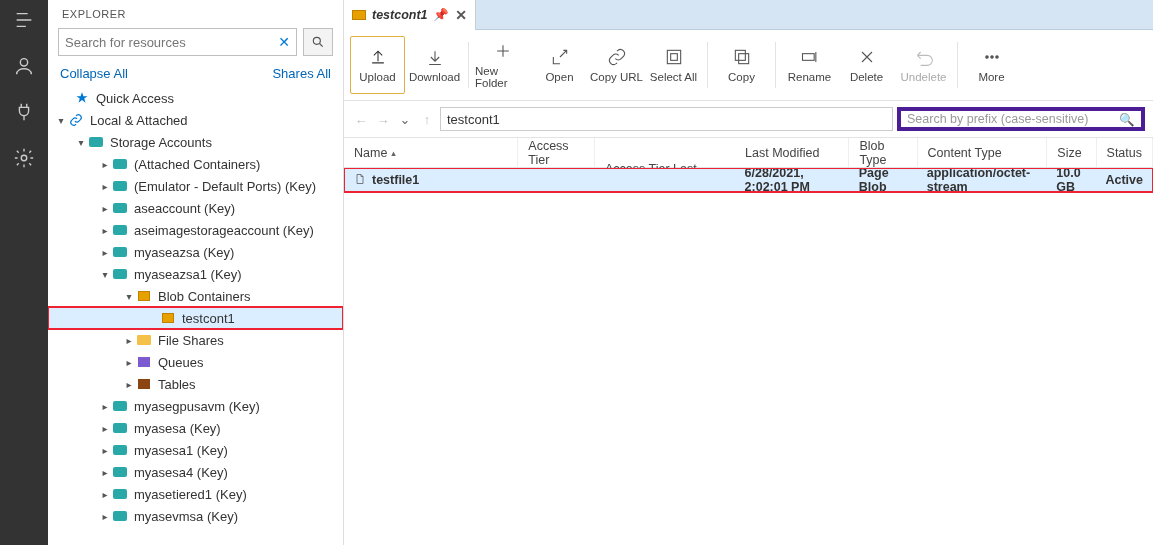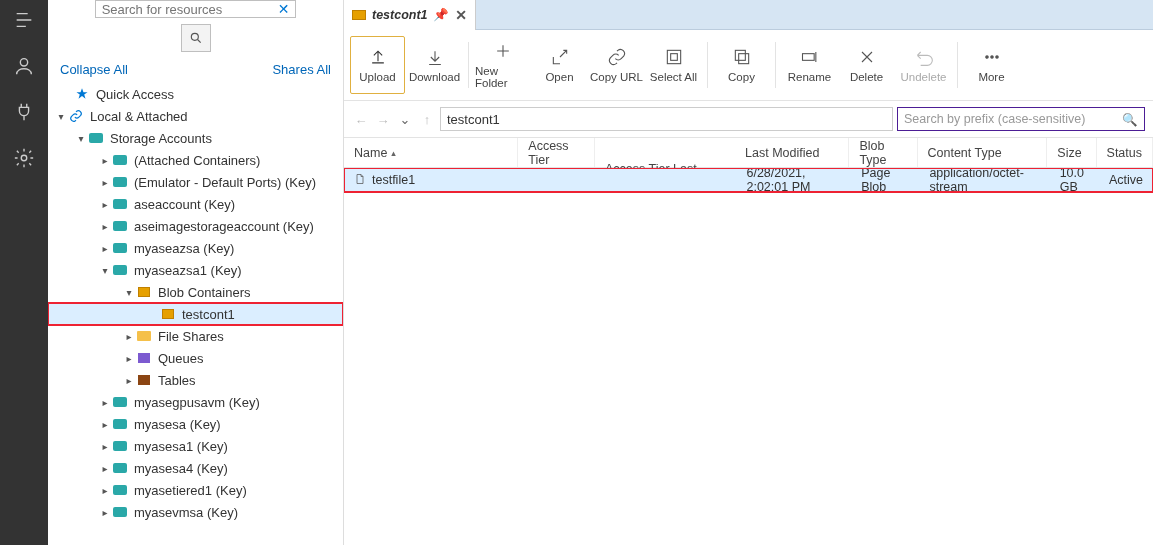--- a/index.html
+++ b/index.html
@@ -6,21 +6,21 @@
   body { width: 1153px; height: 545px; display: flex; font-size: 13px; color: #333; background: #fff; overflow: hidden; }
 
   
   .activity-bar { width: 48px; background: #333; display: flex; flex-direction: column; align-items: center; padding-top: 6px; gap: 8px; }
   .activity-bar .icon { width: 28px; height: 28px; display: flex; align-items: center; justify-content: center; color: #ccc; }
   .activity-bar .icon svg { width: 22px; height: 22px; }
 
   
   .explorer { width: 296px; border-right: 1px solid #ddd; display: flex; flex-direction: column; background: #fff; }
   .explorer-header { height: 28px; display: flex; align-items: center; padding: 0 14px; color: #555; font-size: 11px; letter-spacing: .5px; }
-  .search-row { display: flex; align-items: center; gap: 6px; padding: 0 10px 6px 10px; flex-direction: column; }
+  .search-row { display: flex; align-items: center; gap: 6px; padding: 0 10px 6px 10px; }
   .search-box { flex: 1; height: 28px; border: 1px solid #bfbfbf; display: flex; align-items: center; padding: 0 6px; background: #fff; }
   .search-box input { flex: 1; border: none; outline: none; font-size: 13px; color: #888; }
   .search-box .clear { color: #0078d4; font-size: 14px; cursor: pointer; }
   .search-btn { width: 30px; height: 28px; border: 1px solid #bfbfbf; background: #f3f3f3; display: flex; align-items: center; justify-content: center; cursor: pointer; }
 
   .action-row { display: flex; justify-content: space-between; padding: 4px 12px 4px 12px; }
   .link { color: #0066b8; cursor: pointer; font-size: 13px; }
 
   .tree { flex: 1; overflow: auto; padding: 2px 0; }
   .node { display: flex; align-items: center; height: 22px; cursor: pointer; white-space: nowrap; }
@@ -49,39 +49,39 @@
   .tool.disabled { color: #aaa; cursor: default; }
   .tool svg { width: 20px; height: 20px; stroke: #555; fill: none; stroke-width: 1.3; }
   .tool.disabled svg { stroke: #bbb; }
   .tool.primary svg { stroke: #333; }
   .sep { width: 1px; height: 46px; background: #e3e3e3; margin: 6px 4px 0 4px; }
 
   .nav-row { display: flex; align-items: center; gap: 4px; padding: 6px 8px; border-bottom: 1px solid #e3e3e3; }
   .nav-btn { width: 18px; height: 18px; display: flex; align-items: center; justify-content: center; color: #666; cursor: pointer; }
   .nav-btn.disabled { color: #bbb; cursor: default; }
   .path-box { flex: 1; height: 24px; border: 1px solid #ccc; padding: 0 6px; display: flex; align-items: center; font-size: 13px; color: #333; }
-  .filter-box { width: 248px; height: 24px; border: 1px solid #4c1d95; padding: 0 6px; display: flex; align-items: center; color: #999; font-size: 12.5px; position: relative; }
+  .filter-box { width: 248px; height: 24px; border: 4px solid #4c1d95; padding: 0 6px; display: flex; align-items: center; color: #999; font-size: 12.5px; position: relative; }
   .filter-box .mag { position: absolute; right: 6px; color: #666; }
 
   .columns { display: flex; height: 30px; border-bottom: 1px solid #e3e3e3; font-size: 12.5px; color: #444; }
   .col { display: flex; align-items: center; padding: 0 10px; border-right: 1px solid #eee; }
   .col.sort::after { content: "▴"; font-size: 9px; margin-left: 4px; color: #666; }
   .c-name { width: 200px; }
   .c-tier { width: 86px; }
   .c-tierlm { width: 160px; margin-top: 38px; }
   .c-lm { width: 130px; }
   .c-type { width: 76px; }
   .c-ctype { width: 148px; }
   .c-size { width: 54px; }
   .c-status { flex: 1; }
 
   .grid-body { flex: 1; overflow: auto; }
   .row { display: flex; height: 24px; align-items: center; background: #dbeeff; font-size: 12.5px; color: #333; }
   .row.highlight-red { outline: 2px solid #e23; outline-offset: -1px; }
-  .cell { padding: 0 10px; display: flex; align-items: center; gap: 6px; }
+  .cell { padding: 0 10px; display: flex; align-items: center; gap: 6px; font-weight: bold; }
   .file-ic svg { width: 12px; height: 14px; }
 </style>
 </head>
 <body>
 
 <div class="activity-bar">
   <div class="icon">
     <svg viewBox="0 0 24 24" stroke="currentColor" fill="none" stroke-width="1.5">
         <path d="M4 5h12M4 12h16M4 19h10"></path>
       </svg>
@@ -99,20 +99,21 @@
   </div>
   <div class="icon" style="margin-top:10px">
     <svg viewBox="0 0 24 24" stroke="currentColor" fill="none" stroke-width="1.5">
         <circle cx="12" cy="12" r="3"></circle>
         <path d="M12 2v3M12 19v3M4.2 4.2l2 2M17.8 17.8l2 2M2 12h3M19 12h3M4.2 19.8l2-2M17.8 6.2l2-2"></path>
       </svg>
   </div>
 </div>
 
 <div class="explorer">
+  <div class="explorer-header">EXPLORER</div>
   <div class="search-row">
     <div class="search-box">
       <input placeholder="Search for resources" style="">
       <span class="clear">✕</span>
     </div>
     <div class="search-btn">
       <svg width="14" height="14" viewBox="0 0 24 24" fill="none" stroke="#555" stroke-width="2">
           <circle cx="10" cy="10" r="6"></circle>
           <path d="M20 20l-5-5"></path>
         </svg>

